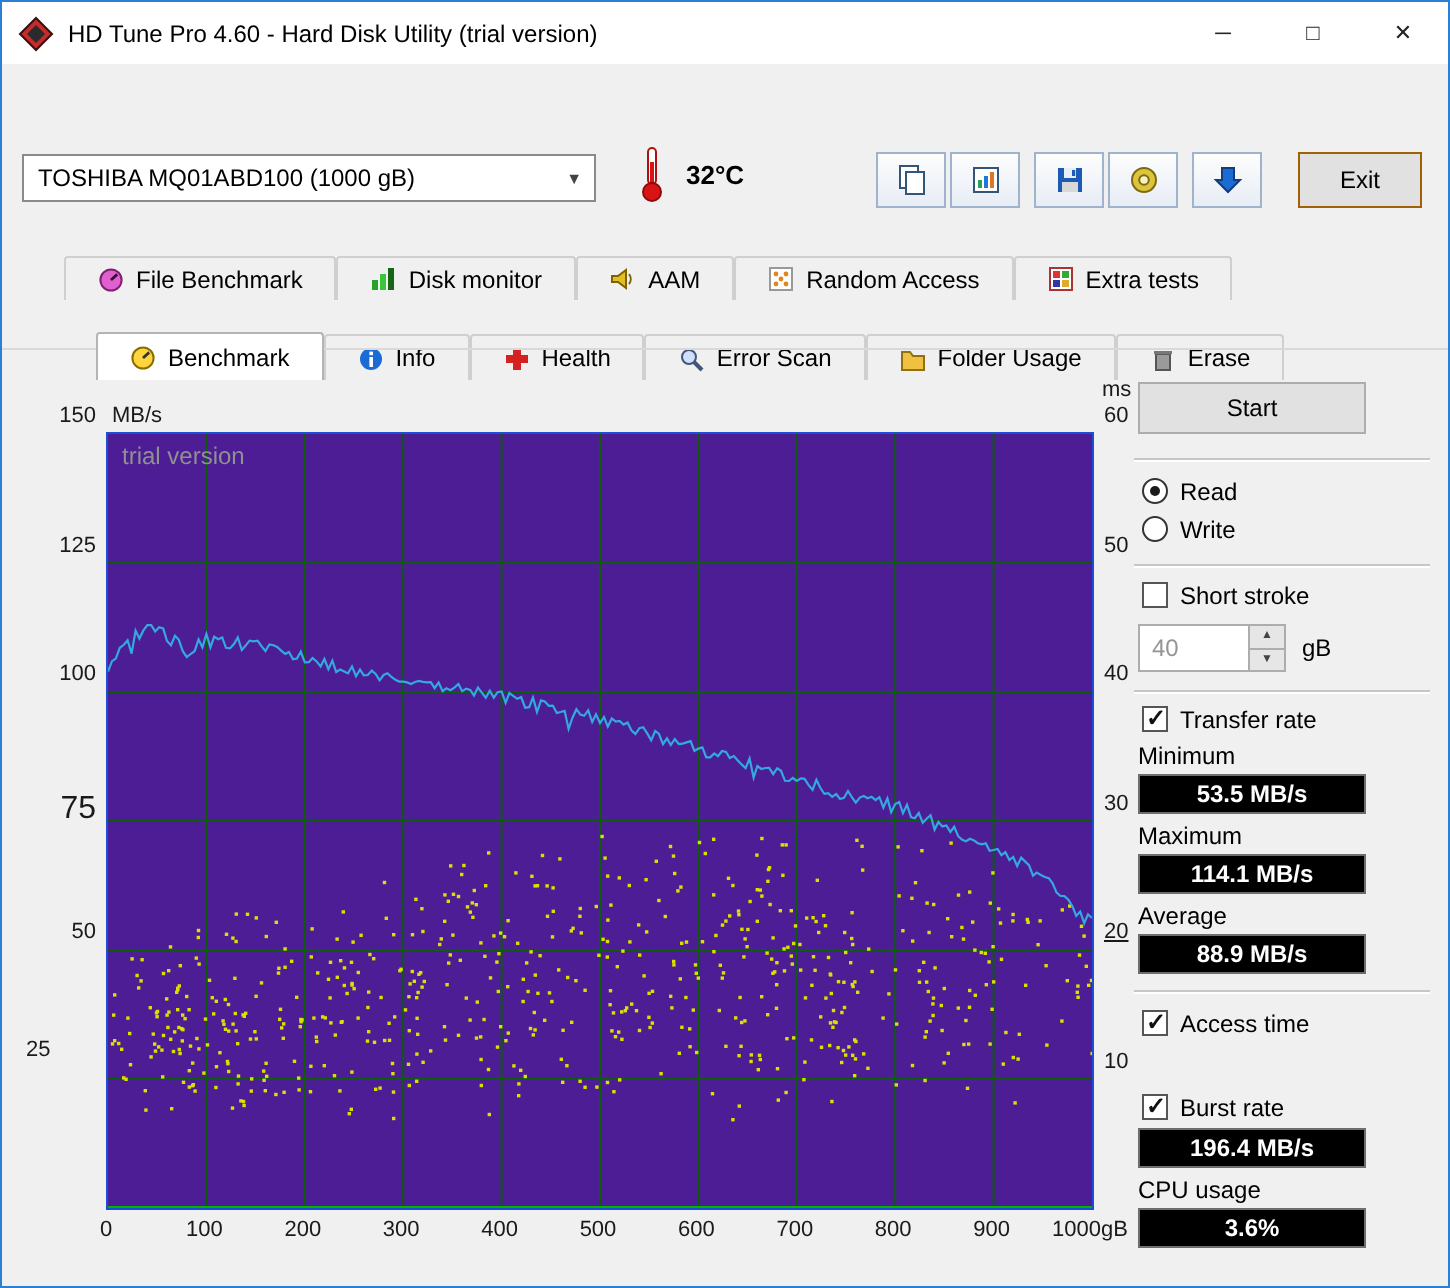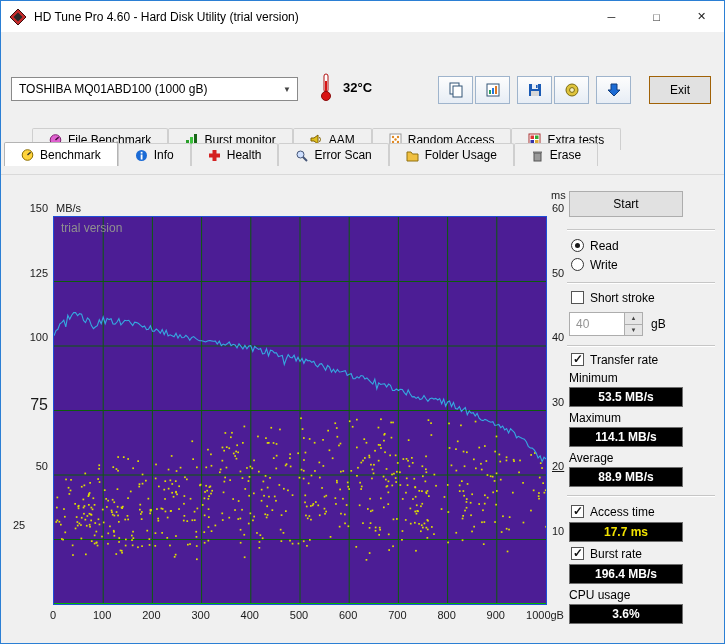--- a/index.html
+++ b/index.html
@@ -25,21 +25,21 @@
   .combo-text { flex:1; white-space:nowrap; overflow:hidden; }
   .combo-arrow { font-size:8px; color:#444; padding-right:2px; }
   .thermo { position:absolute; left:317px; top:16px; }
   .temp-text { position:absolute; left:342px; top:24px; font-size:13px; font-weight:bold; }
   .tbtn { position:absolute; top:20px; width:35px; height:28px; border:1px solid #9fb4cc; background:linear-gradient(#fdfdfd,#e7edf5); display:flex; align-items:center; justify-content:center; cursor:default; }
   .exit-btn { position:absolute; left:648px; top:20px; width:62px; height:28px; border:1px solid #a16207; background:#e1e1e1; font-size:12px; font-family:"Liberation Sans", sans-serif; cursor:default; }
 
   
   .tabrow { position:absolute; left:3px; display:flex; align-items:flex-end; }
   .tabrow1 { top:126px; height:23px;padding-left:28px; }
-  .tabrow2 { top:141px; height:24px; }
+  .tabrow2 { top:165px; height:24px;margin-left:44px; }
   .tab { display:inline-flex; align-items:center; gap:6px; height:22px; padding:0 16px; background:#f0f0f0; border:1px solid #cfcfcf; border-bottom:none; border-radius:2px 2px 0 0; white-space:nowrap; cursor:default; }
   .tabrow2 .tab { height:23px; }
   .tab.active { background:#ffffff; height:24px; border-color:#b4b4b4; position:relative; z-index:3; }
   .tabpage-line { position:absolute; left:0; top:173px; width:100%; height:1px; background:#d9d9d9; }
 
   
   .plot { position:absolute; left:52px; top:215px; width:494px; height:389px; background:#4c1d95; border:1px solid #1d4ed8; }
   .plot svg { display:block; }
   .watermark { position:absolute; left:7px; top:4px; color:#909090; font-size:12px; }
   .unit-label { position:absolute; font-size:11px; color:#1a1a1a; }
@@ -139,21 +139,21 @@
         <line x1="6.5" y1="7" x2="9.6" y2="4.2" stroke="#3a0d33" stroke-width="1.4"></line>
       </svg>
       <span>File Benchmark</span>
     </div>
     <div class="tab">
       <svg width="13" height="13" viewBox="0 0 13 13">
         <rect x="1" y="7" width="3" height="5" fill="#2aa02a"></rect>
         <rect x="5" y="4" width="3" height="8" fill="#3cc43c"></rect>
         <rect x="9" y="1" width="3" height="11" fill="#176617"></rect>
       </svg>
-      <span>Burst monitor</span>
+      <span>Disk monitor</span>
     </div>
     <div class="tab">
       <svg width="13" height="13" viewBox="0 0 13 13">
         <polygon points="1,5 4,5 8,2 8,11 4,8 1,8" fill="#e0c020" stroke="#806000"></polygon>
         <path d="M9.5 4 a4 4 0 0 1 0 5" stroke="#806000" fill="none"></path>
       </svg>
       <span>AAM</span>
     </div>
     <div class="tab">
       <svg width="13" height="13" viewBox="0 0 13 13">
@@ -935,21 +935,20 @@
   <span class="plabel" style="left:568px;top:410px">Maximum</span>
   <div class="vbox" style="top:426px">114.1 MB/s</div>
   <span class="plabel" style="left:568px;top:450px">Average</span>
   <div class="vbox" style="top:466px">88.9 MB/s</div>
   <div class="sep" style="top:494px"></div>
 
   <div class="crow" style="top:503px">
     <span class="checkbox on"></span>
     <span>Access time</span>
   </div>
-  <div class="vbox yellow" style="top:521px">17.7 ms</div>
 
   <div class="crow" style="top:545px">
     <span class="checkbox on"></span>
     <span>Burst rate</span>
   </div>
   <div class="vbox" style="top:563px">196.4 MB/s</div>
 
   <span class="plabel" style="left:568px;top:587px">CPU usage</span>
   <div class="vbox" style="top:603px">3.6%</div>
 

